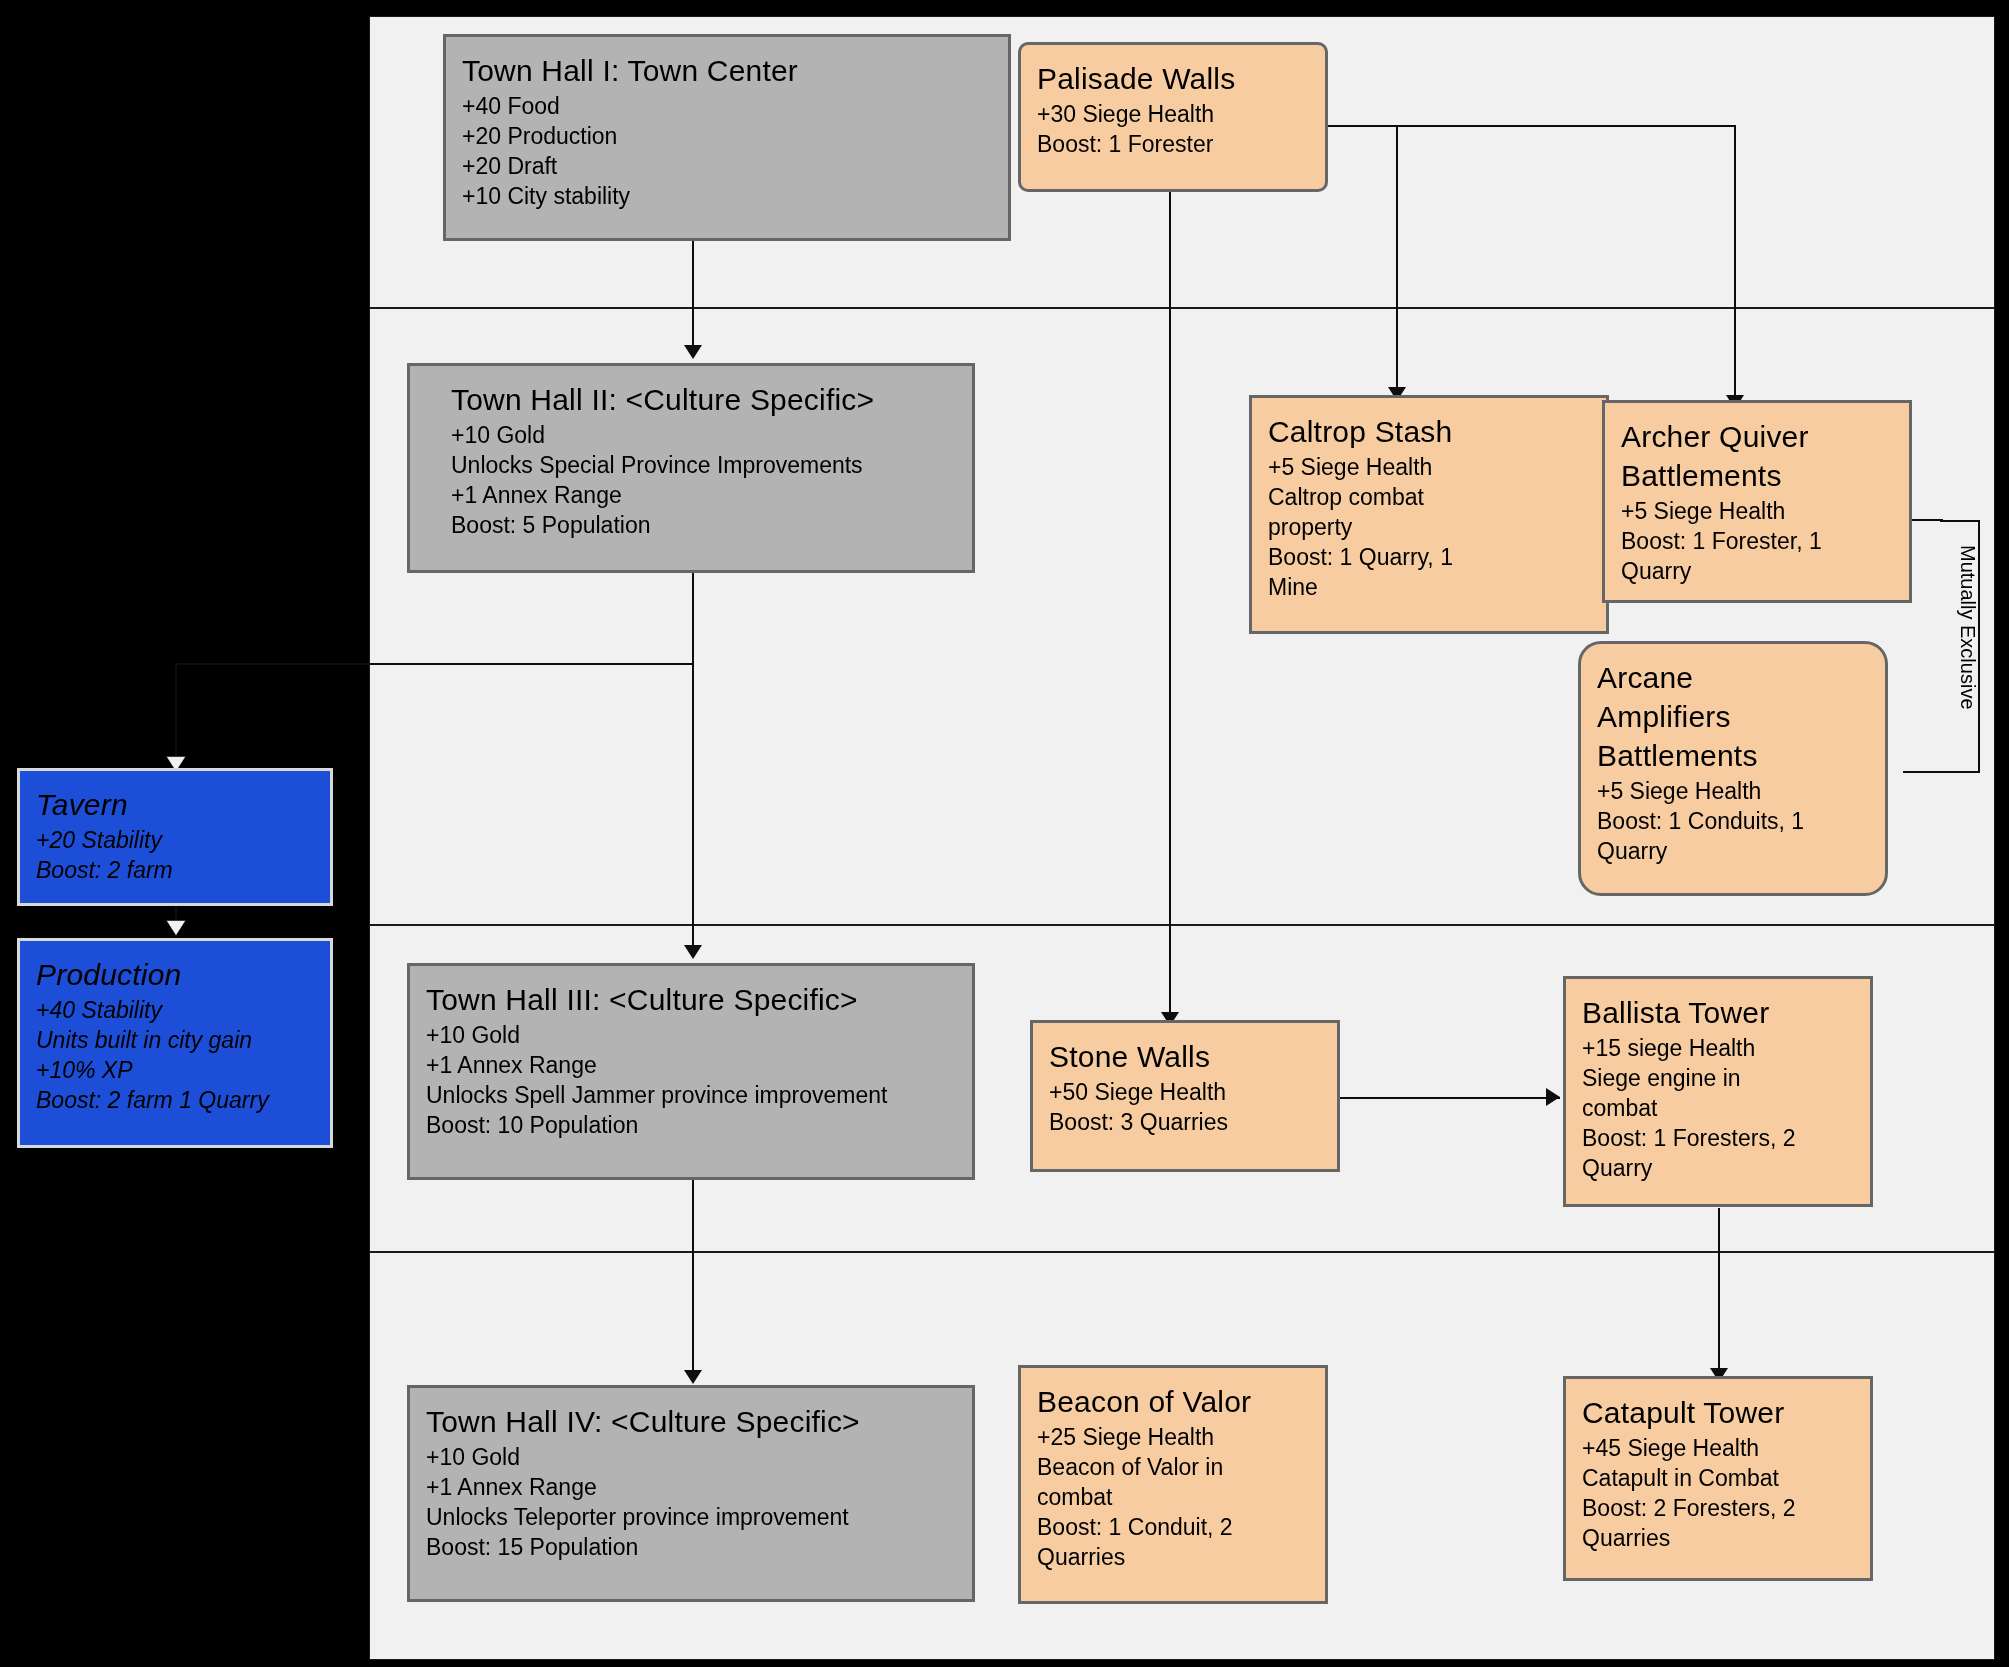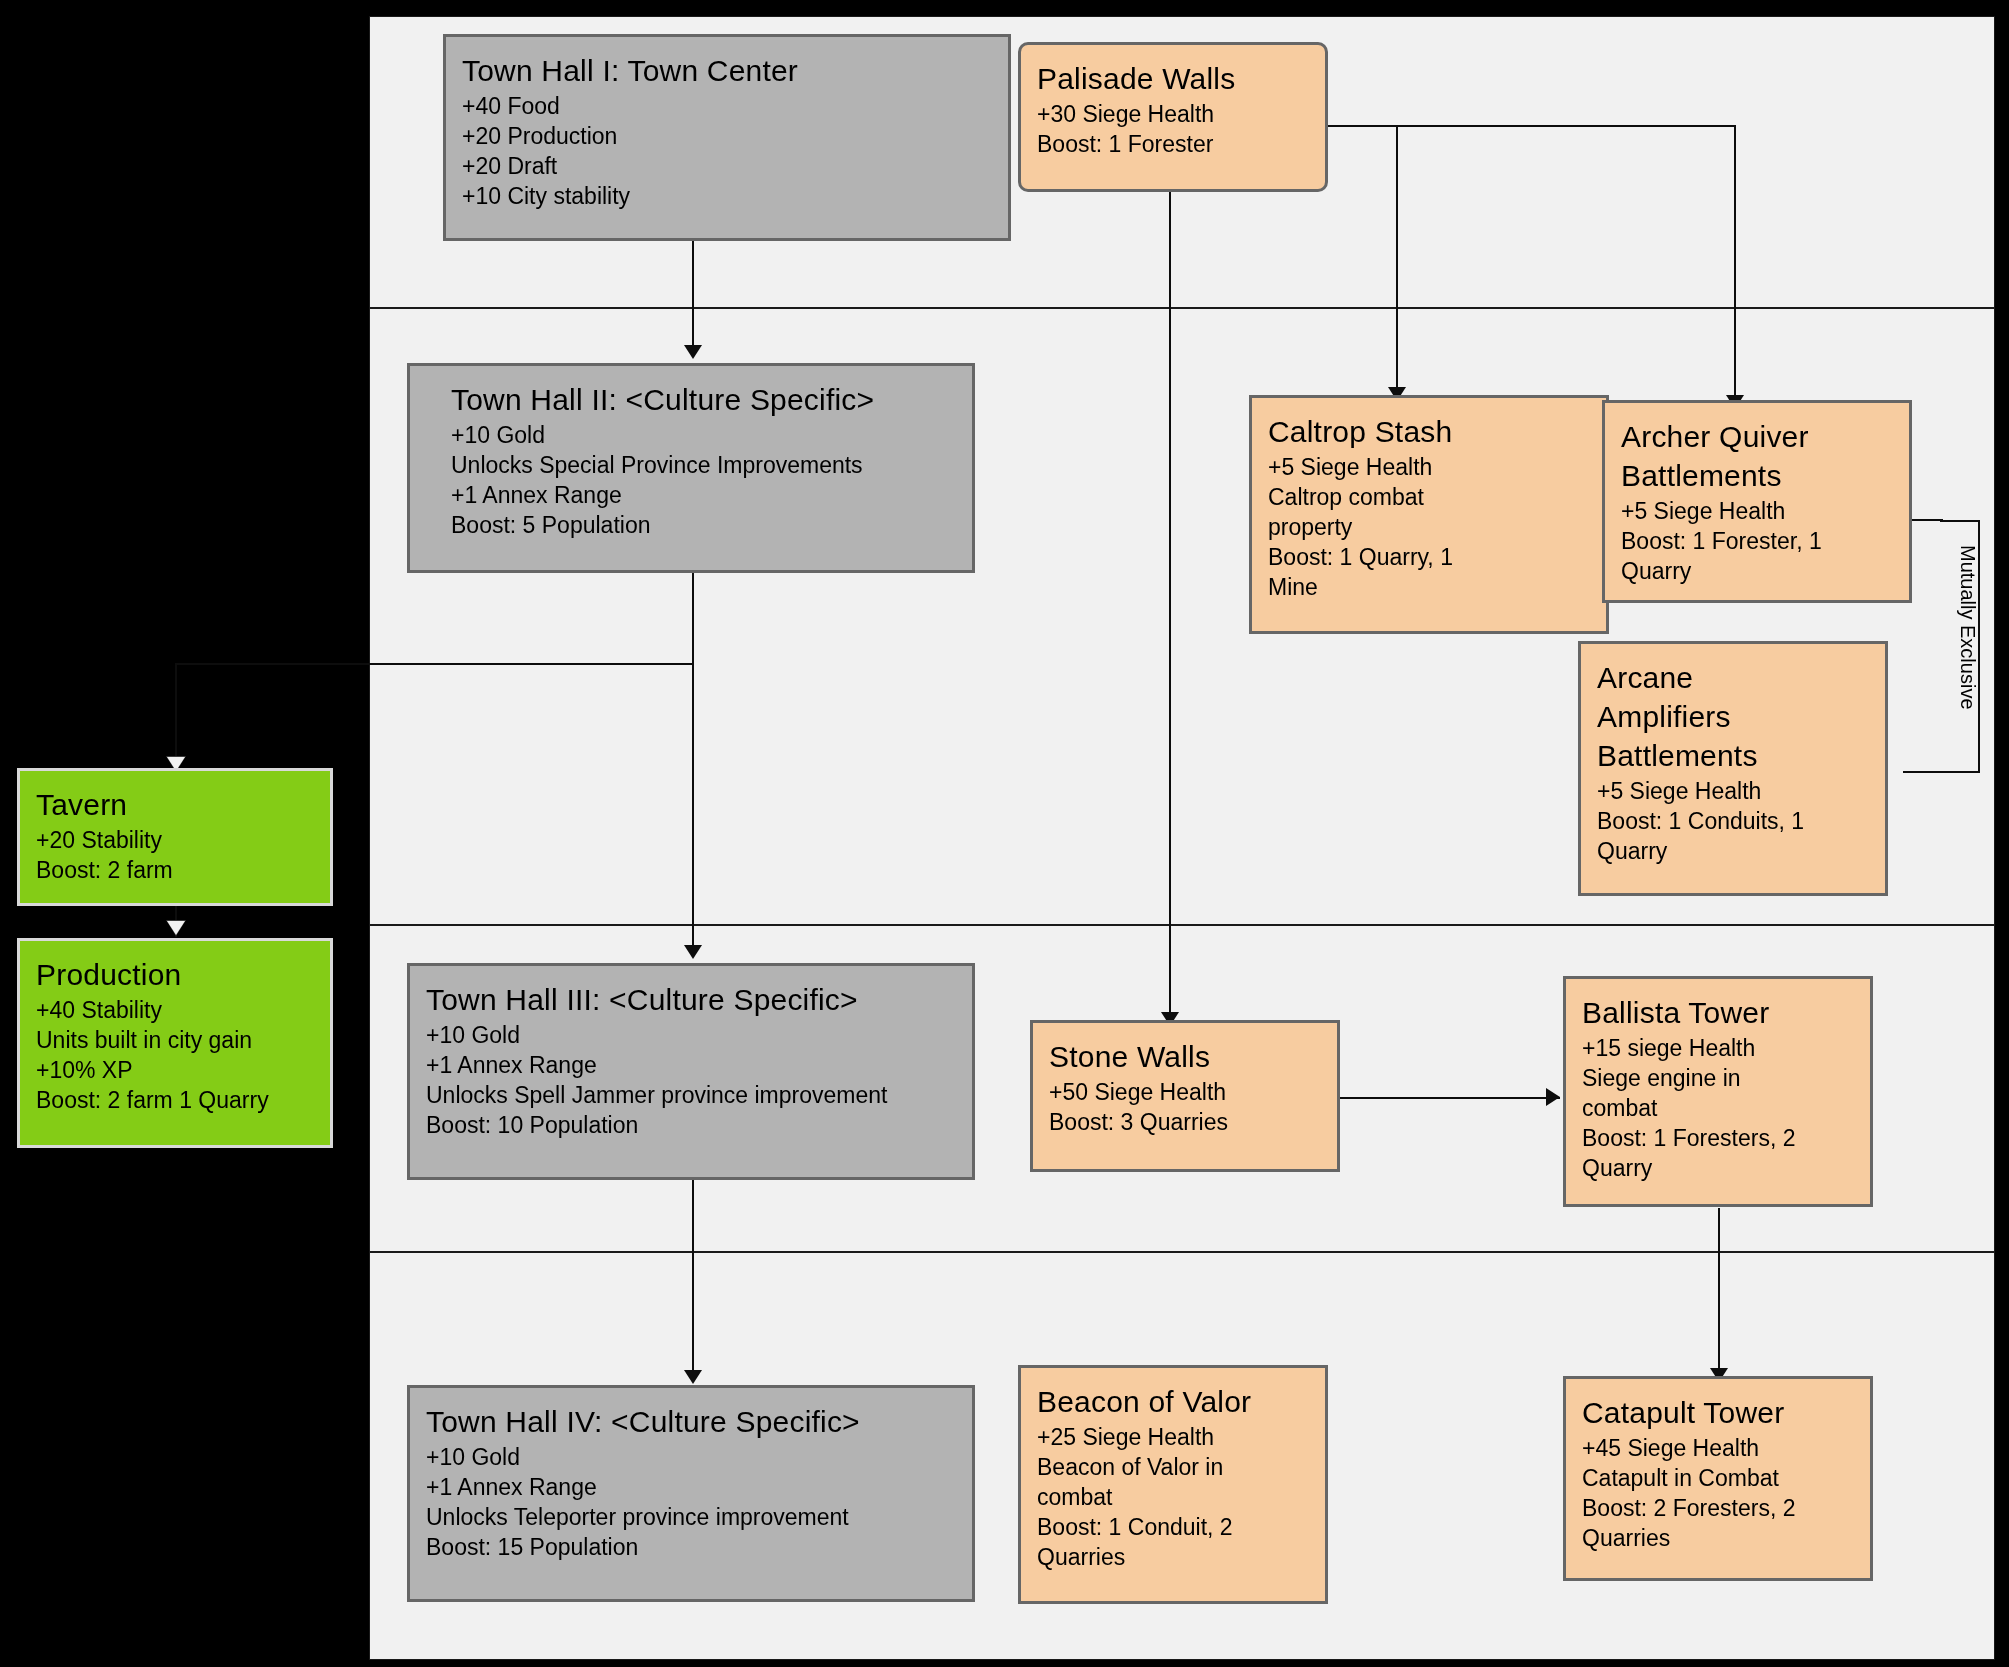--- a/index.html
+++ b/index.html
@@ -38,22 +38,23 @@
   }
   .n-gray{
     background:#b3b3b3;
     border:3px solid #666666;
   }
   .n-orange{
     background:#f7ccA0;
     border:3px solid #666666;
   }
   .n-white{
-    background:#84cc16;
+    background:#1d4ed8;
     border:3px solid #d9d9d9;
+    font-style:italic;
   }
   
   .edge{position:absolute;background:#0d0d0d;}
   .edge.h{height:2px;}
   .edge.v{width:2px;}
   .bracket{
     position:absolute;
     border:2px solid #0d0d0d;
     border-left:none;
     box-sizing:border-box;
@@ -170,21 +171,21 @@
   </div>
 
   <div class="node n-orange" style="left:1578px;top:400px;width:310px;height:203px;margin-left:24px;">
     <div class="title">Archer Quiver
 Battlements</div>
     <div class="line">+5 Siege Health
 Boost: 1 Forester, 1
 Quarry</div>
   </div>
 
-  <div class="node n-orange" style="left:1578px;top:641px;width:310px;height:255px;">
+  <div class="node n-orange" style="left:1578px;top:641px;width:310px;height:255px;border-radius:23px;">
     <div class="title">Arcane
 Amplifiers
 Battlements</div>
     <div class="line">+5 Siege Health
 Boost: 1 Conduits, 1
 Quarry</div>
   </div>
 
   <div class="node n-white" style="left:17px;top:768px;width:316px;height:138px;">
     <div class="title">Tavern</div>

